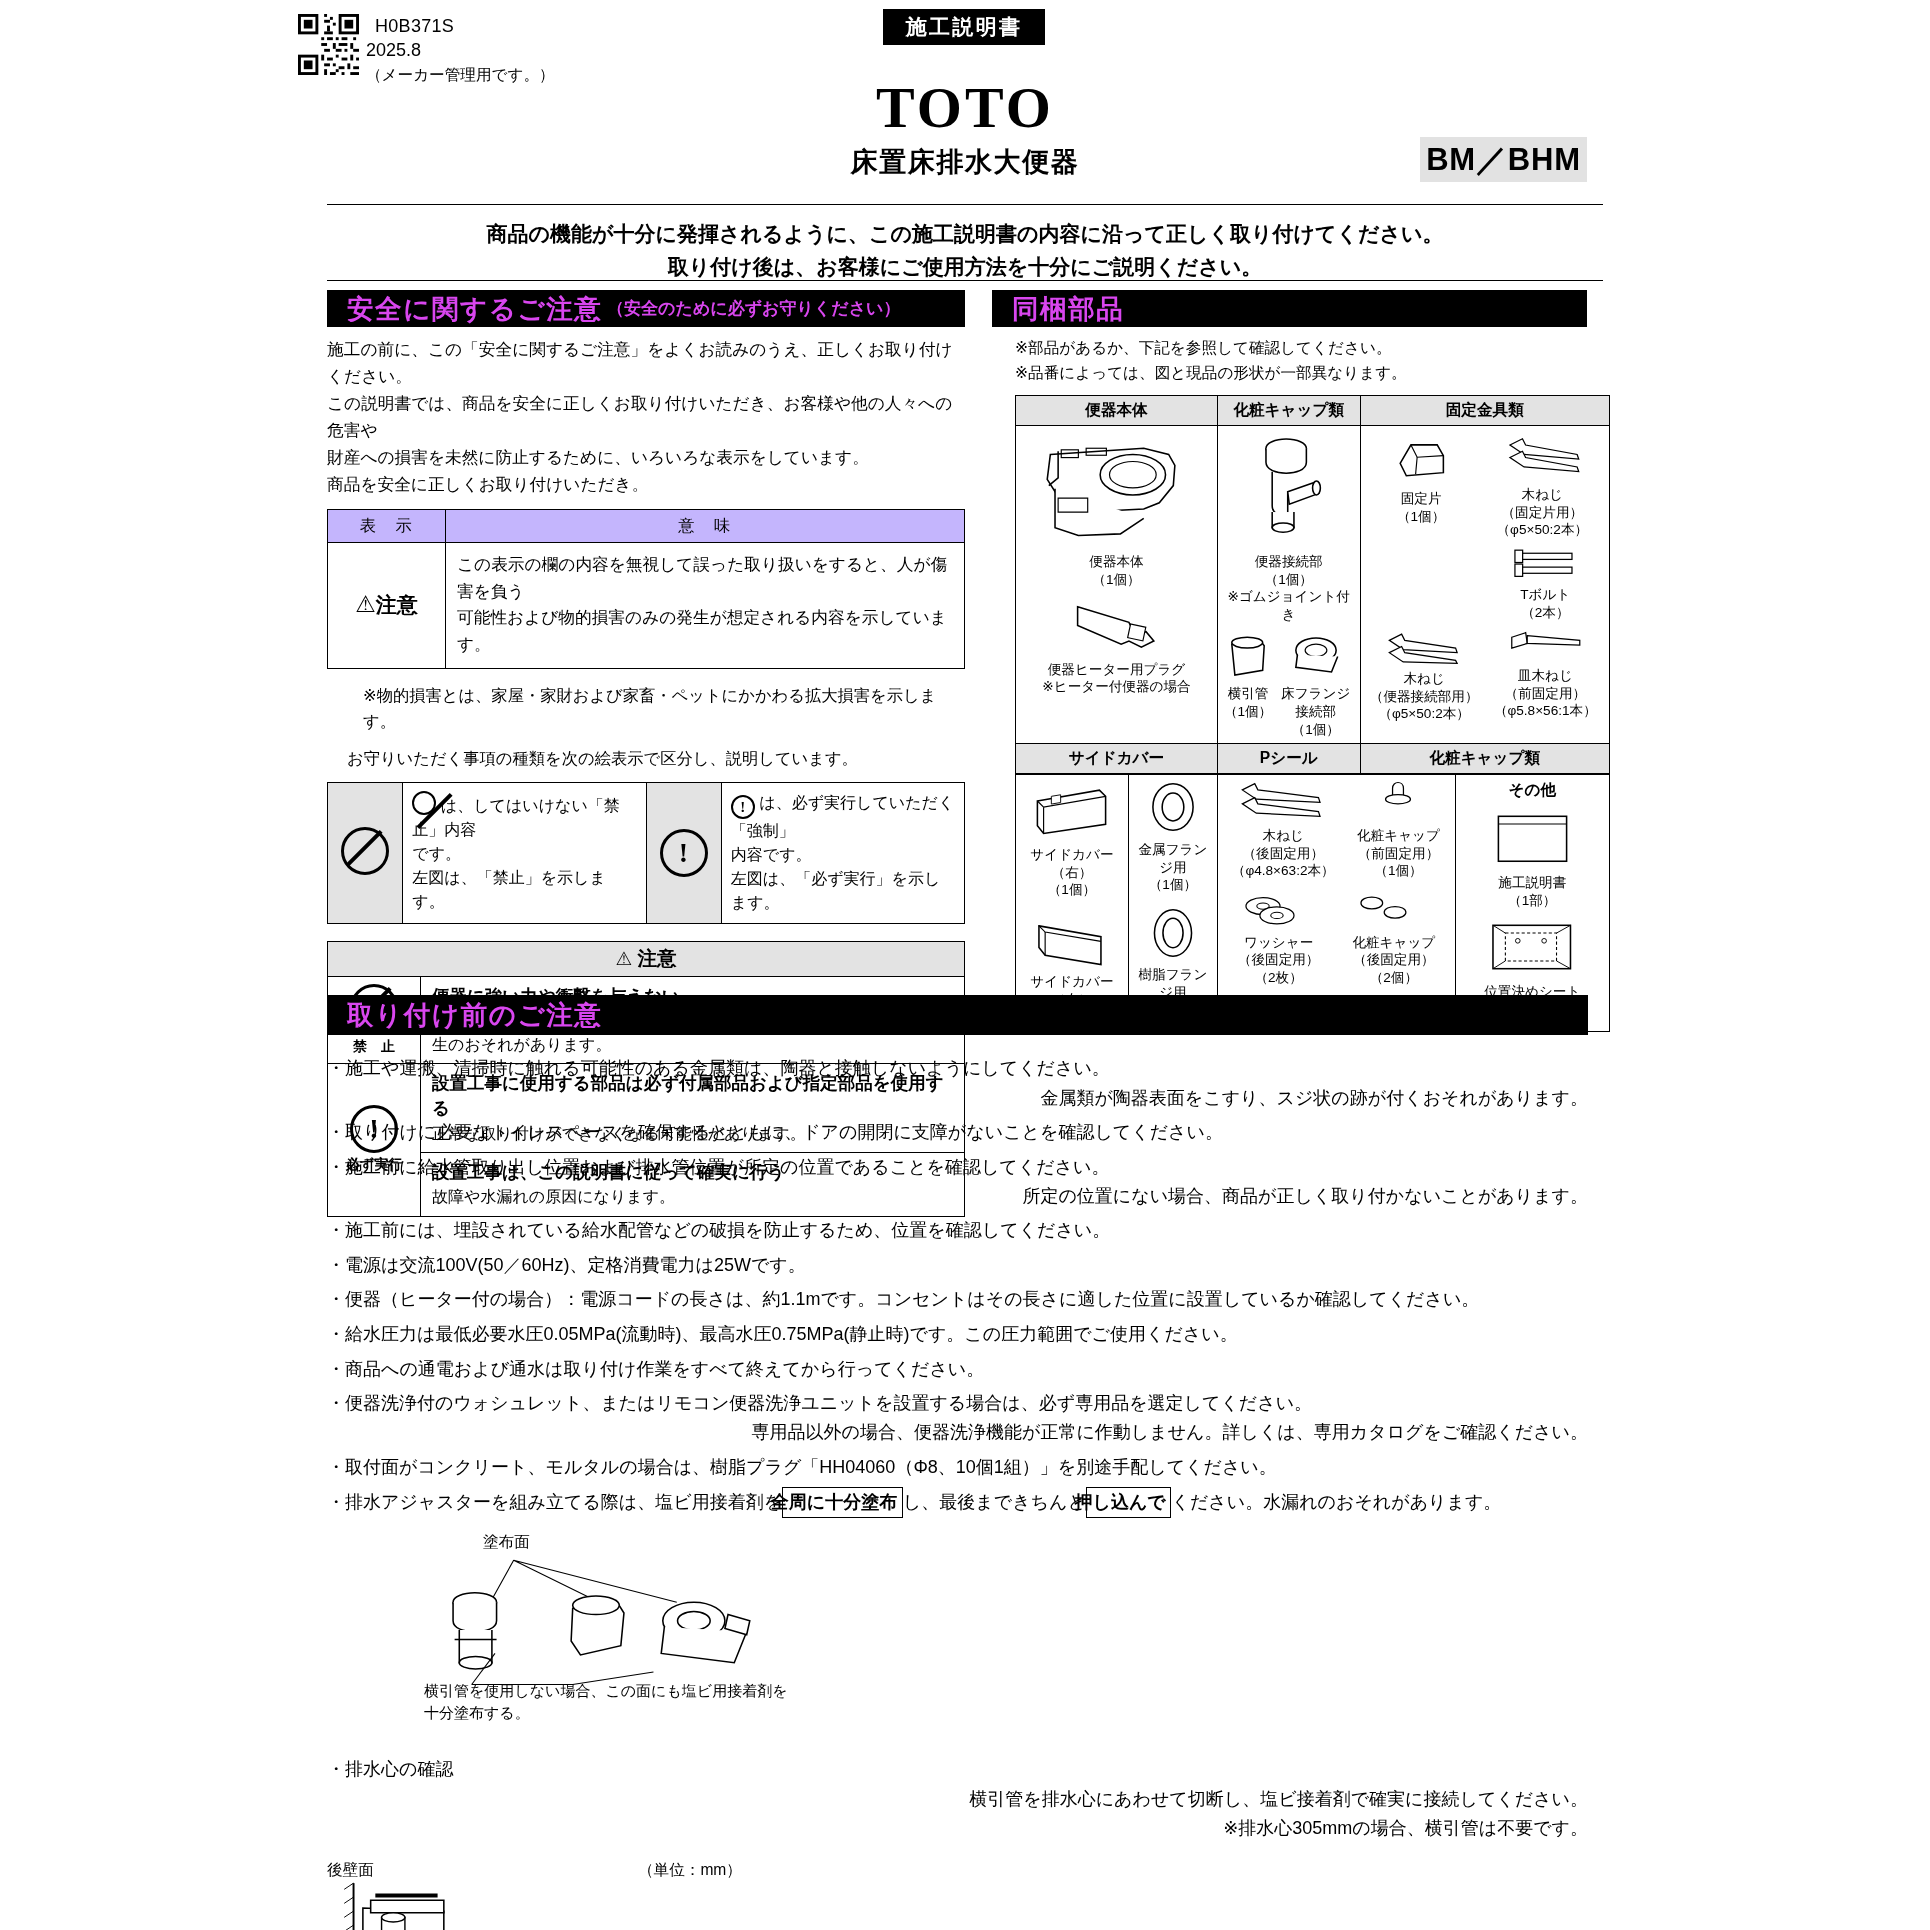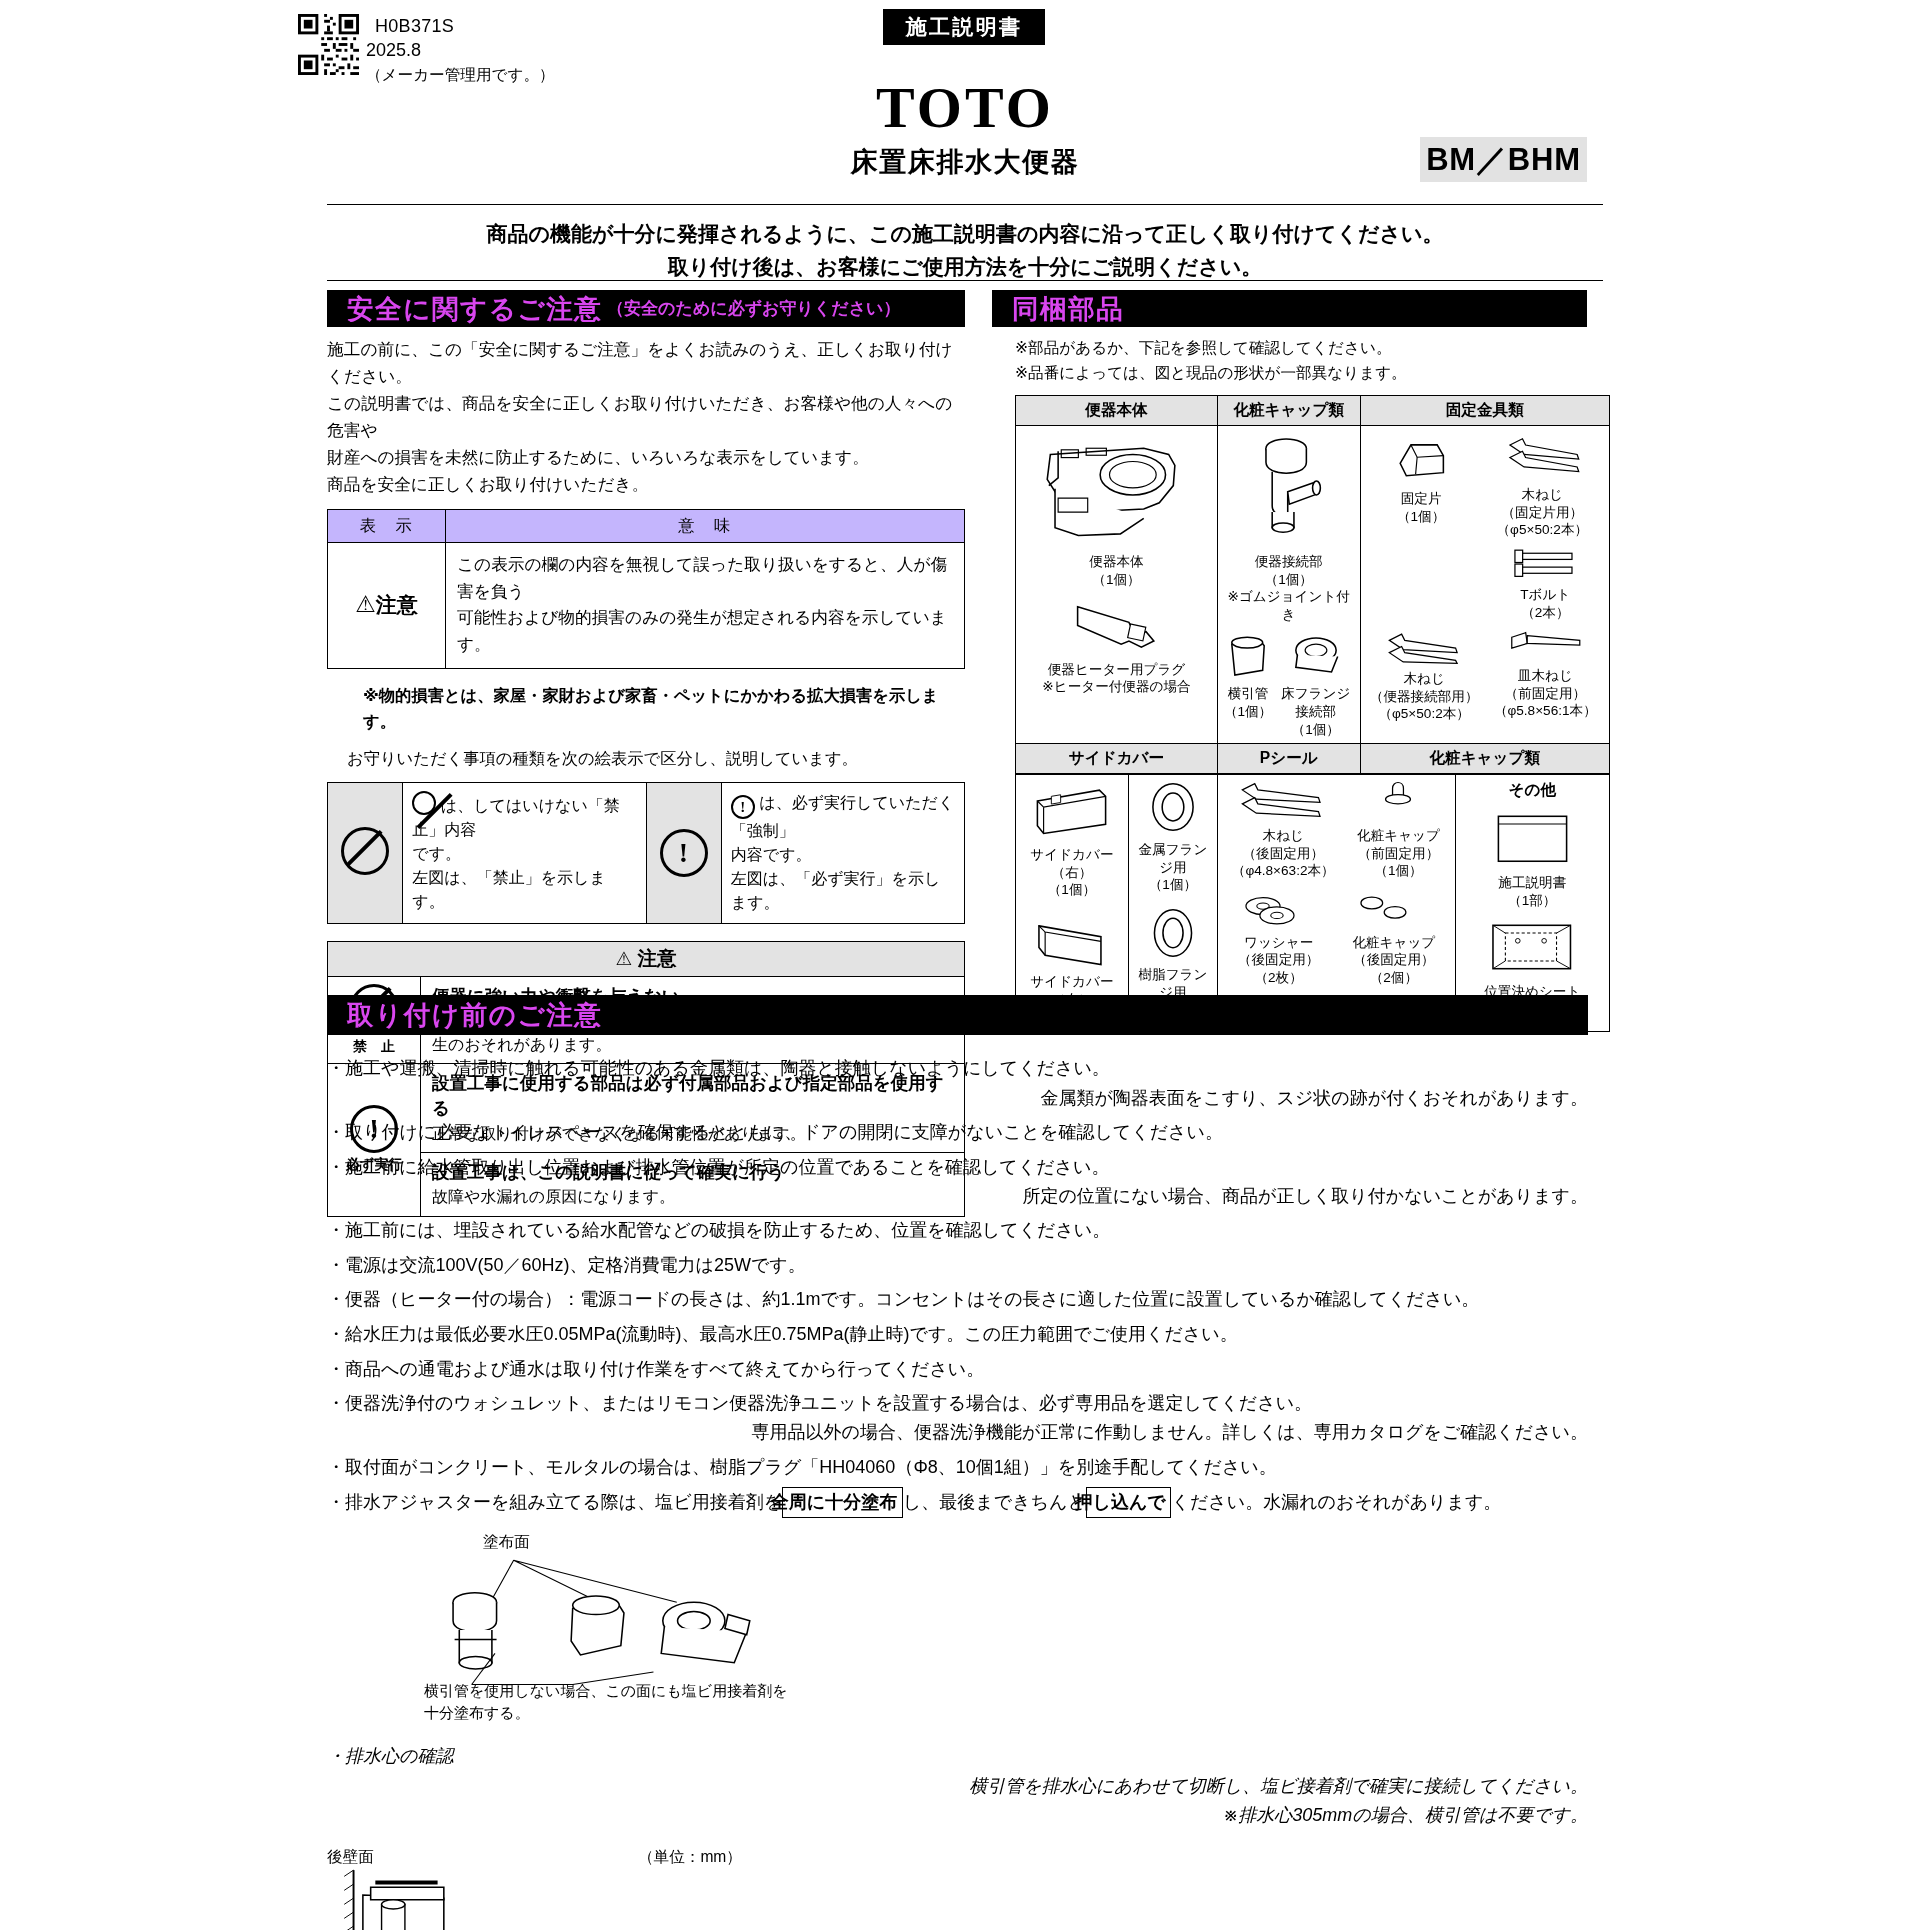--- a/index.html
+++ b/index.html
@@ -172,21 +172,21 @@
           <span class="ic-tri">⚠</span><span>注意</span>
         </td>
         <td class="meancell">
           <div>この表示の欄の内容を無視して誤った取り扱いをすると、人が傷害を負う</div>
           <div>可能性および物的損害のみの発生が想定される内容を示しています。</div>
         </td>
       </tr>
     </tbody>
       </table>
 
-    <div class="note" style="margin-top:12.5px;padding-left:36px;font-weight:bold;">※物的損害とは、家屋・家財および家畜・ペットにかかわる拡大損害を示します。</div>
+    <div class="note" style="margin-top:12.5px;padding-left:36px;">※物的損害とは、家屋・家財および家畜・ペットにかかわる拡大損害を示します。</div>
     <div class="note" style="margin-top:11px;padding-left:20px;">お守りいただく事項の種類を次の絵表示で区分し、説明しています。</div>
 
     <table class="symtbl" style="margin-top:11px;table-layout:fixed;">
       <tbody>
           <tr>
         <td class="symicon"><span class="ic-ban"></span></td>
         <td class="symtxt">
           <div><span class="ic-ban" style="width:20px;height:20px;border-width:2.3px;vertical-align:-3.9px;"></span> <span>は、してはいけない「禁止」内容</span></div>
           <div>です。</div>
           <div>左図は、「禁止」を示します。</div>
@@ -523,21 +523,21 @@
 
         <path d="M66 168 L196 168 L300 152" fill="none" stroke="#000" stroke-width="1.4"></path>
         <path d="M66 168 L96 128" fill="none" stroke="#000" stroke-width="1.4"></path>
       </svg>
       <div class="figlbl" style="left:97px;top:148px;font-size:15px;line-height:1.45;">
         <div>横引管を使用しない場合、この面にも塩ビ用接着剤を</div>
         <div>十分塗布する。</div>
       </div>
     </div>
 
-    <div class="bullets" style="margin-top:15px;font-style:italic;">
+    <div class="bullets" style="margin-top:28px;">
       <div class="b1">・<span>排水心の確認</span></div>
       <div class="sub">横引管を排水心にあわせて切断し、塩ビ接着剤で確実に接続してください。</div>
       <div class="sub">※排水心305mmの場合、横引管は不要です。</div>
     </div>
 
     <div class="fig" style="margin-top:17px;height:202px;">
       <div class="figlbl" style="left:0px;top:0px;">後壁面</div>
       <div class="figlbl" style="left:311px;top:0px;">（単位：mm）</div>
       <svg width="436" height="179" viewBox="0 0 560 230" style="position:absolute;left:0;top:20px;">
 

